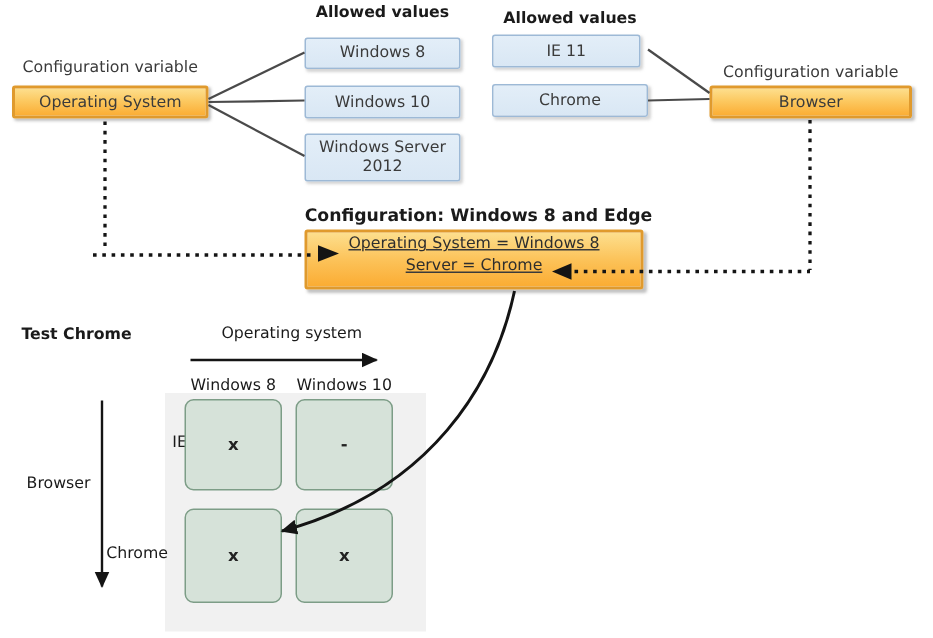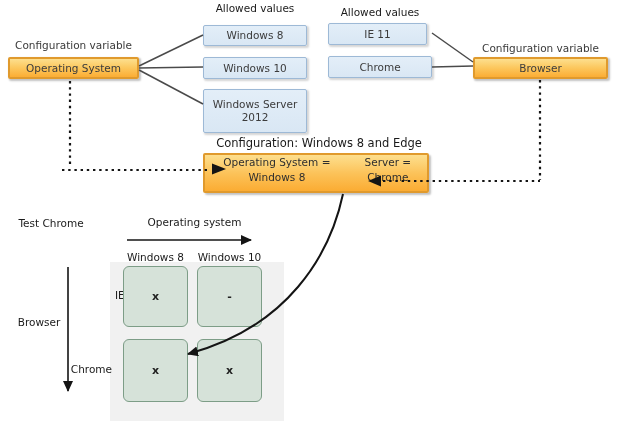--- a/index.html
+++ b/index.html
@@ -3,21 +3,21 @@
 <meta charset="utf-8">
 <style>
   html,body{margin:0;padding:0;background:#fff;}
   #canvas{
     position:relative;width:622px;height:425px;background:#ffffff;
     font-family:"DejaVu Sans","Liberation Sans",sans-serif;
     color:#3a3a3a;overflow:hidden;
   }
   .abs{position:absolute;}
   .lbl{font-size:10.5px;line-height:13px;text-align:center;color:#3a3a3a;white-space:nowrap;}
-  .bold{font-weight:normal;color:#1a1a1a;}
+  .bold{font-weight:bold;color:#1a1a1a;}
   .var-box{
     background:linear-gradient(180deg,#fddf8e 0%,#fcc961 45%,#fbad34 100%);
     border:2px solid #e09a2d;border-radius:2px;
     display:flex;align-items:center;justify-content:center;
     font-size:10.5px;color:#3b3b3b;
     box-shadow:1.5px 1.5px 2px rgba(120,120,120,0.45);
     box-sizing:border-box;z-index:1;
   }
   .val-box{
     background:linear-gradient(180deg,#e3eef8 0%,#d9e7f4 100%);
@@ -25,21 +25,21 @@
     display:flex;align-items:center;justify-content:center;
     font-size:10.5px;color:#3b3b3b;text-align:center;line-height:13px;
     box-shadow:1.5px 1.5px 2px rgba(150,150,150,0.4);
     box-sizing:border-box;z-index:1;
   }
   .config-box{
     background:linear-gradient(180deg,#fddf8e 0%,#fcc35a 50%,#fbac33 100%);
     border:2px solid #e09a2d;border-radius:2px;
     box-shadow:2px 2px 2px rgba(120,120,120,0.45);
     box-sizing:border-box;z-index:1;
-    display:flex;flex-direction:row;justify-content:flex-start;
+    display:flex;flex-direction:column;justify-content:flex-start;text-decoration:underline;
   }
   .config-line{font-size:10.5px;line-height:15px;text-align:center;color:#2e2e2e;}
   .panel{background:#f1f1f1;z-index:0;}
   .cell{
     background:#d6e2d9;border:1.3px solid #7d9d87;border-radius:6px;
     display:flex;align-items:center;justify-content:center;
     font-size:11px;font-weight:bold;color:#222;
     box-sizing:border-box;z-index:1;
   }
   svg.overlay{position:absolute;left:0;top:0;z-index:5;pointer-events:none;}
@@ -54,21 +54,21 @@
     <span>Operating System</span>
   </div>
 
   <div class="abs lbl bold" style="left:203px;top:2px;width:104px;">Allowed values</div>
   <div class="abs val-box" style="left:203px;top:25px;width:104px;height:21px;">
     <span>Windows 8</span>
   </div>
   <div class="abs val-box" style="left:203px;top:57px;width:104px;height:22px;">
     <span>Windows 10</span>
   </div>
-  <div class="abs val-box" style="left:203px;top:89px;width:104px;height:44px;padding:0 8px;white-space:normal;">
+  <div class="abs val-box" style="left:203px;top:89px;width:104px;height:32px;padding:0 8px;white-space:normal;">
     <span>Windows Server 2012</span>
   </div>
 
   <div class="abs lbl bold" style="left:328px;top:6px;width:104px;">Allowed values</div>
   <div class="abs val-box" style="left:328px;top:23px;width:99px;height:22px;">
     <span>IE 11</span>
   </div>
   <div class="abs val-box" style="left:328px;top:56px;width:104px;height:22px;">
     <span>Chrome</span>
   </div>

